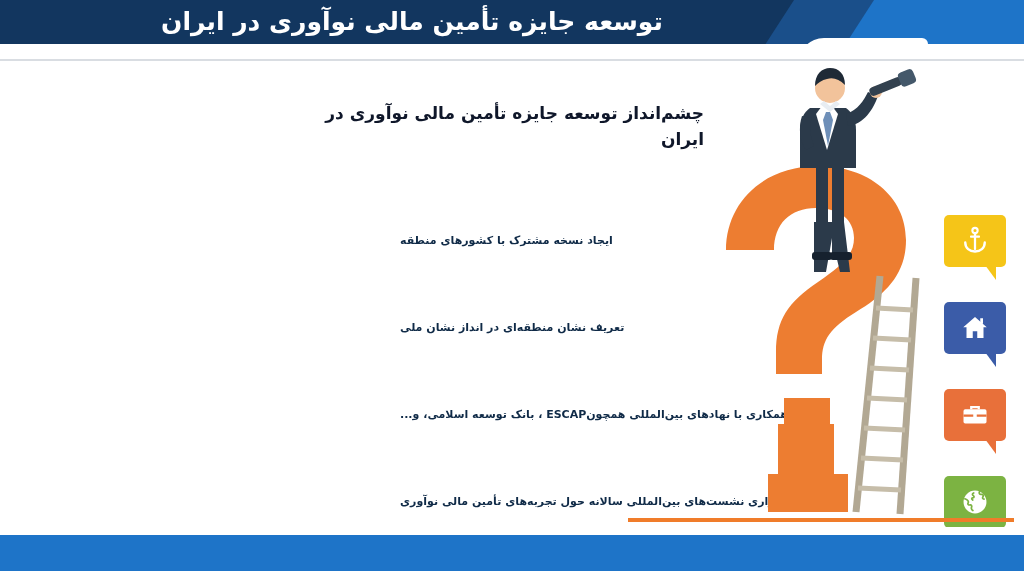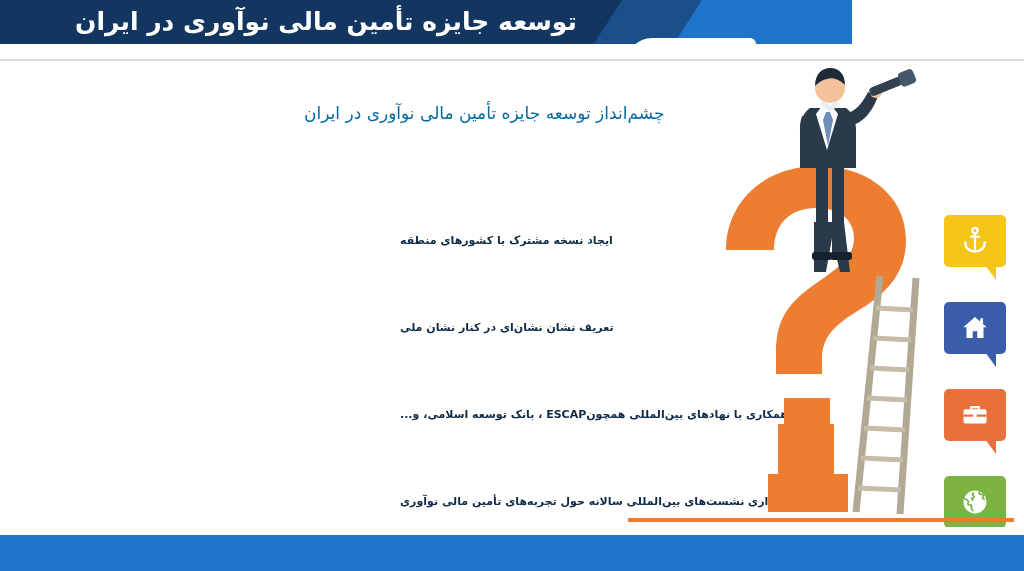--- a/index.html
+++ b/index.html
@@ -15,21 +15,21 @@
     width: 1024px;
     height: 571px;
     overflow: hidden;
     background: #ffffff;
   }
 
   
   .header {
     position: absolute;
     top: 0; left: 0;
-    width: 852px;
+    width: 1024px;
     height: 62px;
     overflow: hidden;
   }
   .header-dark {
     position: absolute;
     top: 0; left: 0;
     width: 1024px;
     height: 44px;
     background: #12365f;
   }
@@ -103,24 +103,24 @@
     height: 8px;
     background: #ffffff;
   }
 
   
   .subtitle {
     position: absolute;
     top: 100px;
     right: 320px;
     width: 400px;
-    text-align: left;
+    text-align: right;
     font-size: 17px;
-    font-weight: normal;
-    color: #0369a1;
+    font-weight: bold;
+    color: #0f172a;
     line-height: 26px;
   }
 
   .bullets {
     position: absolute;
     top: 205px;
     right: 10px;
     width: 620px;
   }
   .bullet {
@@ -208,21 +208,21 @@
       <div class="bullet-text">ایجاد نسخه مشترک با کشورهای منطقه</div>
     </div>
 
     <div class="bullet">
       <div class="callout" style="background:#3b5ca8;color:#3b5ca8">
         <svg width="30" height="30" viewBox="0 0 24 24" aria-hidden="true">
           <path d="M12 3.2 2.6 11.4h2.6V20h5V14.6h3.6V20h5v-8.6h2.6z" fill="#ffffff"></path>
           <rect x="16.2" y="4.2" width="2.2" height="4.4" fill="#ffffff"></rect>
         </svg>
       </div>
-      <div class="bullet-text">تعریف نشان نشان‌ای در کنار نشان ملی</div>
+      <div class="bullet-text">تعریف نشان منطقه‌ای در انداز نشان ملی</div>
     </div>
 
     <div class="bullet">
       <div class="callout" style="background:#e8703a;color:#e8703a">
         <svg width="30" height="30" viewBox="0 0 24 24" aria-hidden="true">
           <rect x="2.8" y="7.4" width="18.4" height="11.4" rx="1.4" fill="#ffffff"></rect>
           <path d="M9 7.4V5.6h6v1.8" fill="none" stroke="#ffffff" stroke-width="1.8"></path>
           <rect x="2.8" y="11.6" width="18.4" height="1.8" fill="#e8703a"></rect>
           <rect x="10.6" y="10.6" width="2.8" height="3.8" rx="0.6" fill="#ffffff"></rect>
         </svg>

